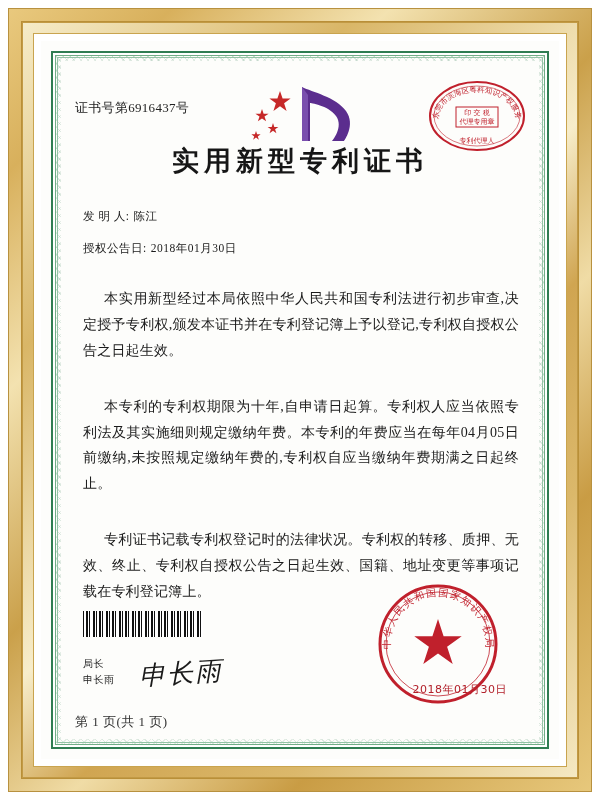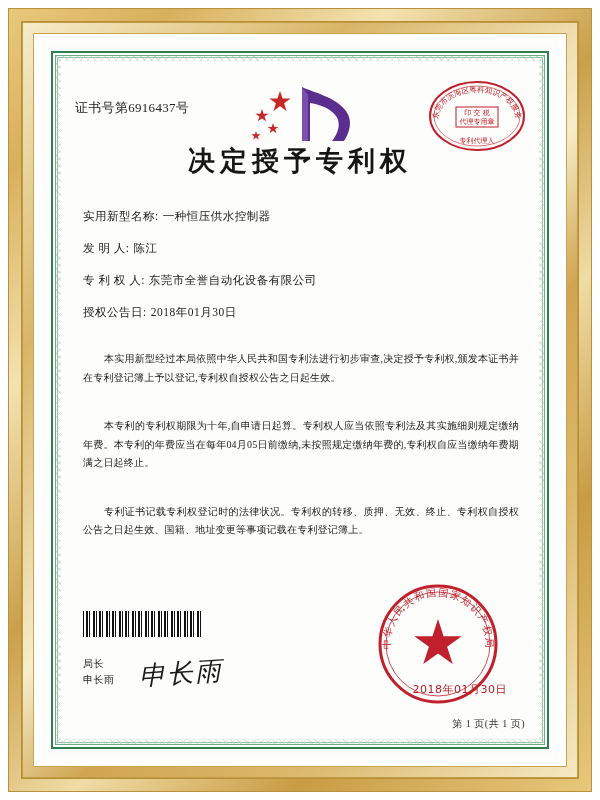--- a/index.html
+++ b/index.html
@@ -138,21 +138,21 @@
   }
   .field-value {
     margin-left: 4px;
   }
 
   .paras {
     margin-top: 14px;
     padding: 0 6px 0 8px;
   }
   .para {
-    font-size: 10px;
+    font-size: 14px;
     line-height: 1.85;
     color: #1b1b1b;
     text-indent: 21px;
     text-align: justify;
     margin-bottom: 4px;
     letter-spacing: 0.2px;
     margin-top: 30px;
   }
 
   
@@ -206,22 +206,22 @@
     font-size: 11px;
     color: #b2202a;
     letter-spacing: 0.5px;
     font-family: "DejaVu Sans", "Liberation Sans", sans-serif;
   }
 
   .page-foot {
     position: absolute;
     left: 0; right: 0;
     bottom: 2px;
-    text-align: right;
-    font-size: 10px;
+    text-align: left;
+    font-size: 13px;
     color: #333;
     letter-spacing: 0.5px;
   }
 </style>
 </head>
 <body>
 
 <div class="page">
   <div class="frame-outer"></div>
   <div class="frame-bevel"></div>
@@ -257,34 +257,26 @@
           </text>
           <rect x="31" y="30" width="42" height="20" fill="none" stroke="#c0202c" stroke-width="1"></rect>
           <text x="52" y="38" font-size="7" fill="#c0202c" text-anchor="middle" font-family="DejaVu Sans, sans-serif">印 交 税</text>
           <text x="52" y="47" font-size="7" fill="#c0202c" text-anchor="middle" font-family="DejaVu Sans, sans-serif">代理专用章</text>
           <text x="52" y="66" font-size="7" fill="#c0202c" text-anchor="middle" font-family="DejaVu Sans, sans-serif">专利代理人</text>
         </svg>
       </div>
 
       <div class="cert-no">证书号第6916437号</div>
 
-      <div class="title">决定授予专利权</div>
+      <div class="title">实用新型专利证书</div>
 
       <div class="fields">
-        <div class="field-row">
-          <span class="field-label">实用新型名称:</span>
-          <span class="field-value">一种恒压供水控制器</span>
-        </div>
         <div class="field-row">
           <span class="field-label">发 明 人:</span>
           <span class="field-value">陈江</span>
-        </div>
-        <div class="field-row">
-          <span class="field-label">专 利 权 人:</span>
-          <span class="field-value">东莞市全誉自动化设备有限公司</span>
         </div>
         <div class="field-row">
           <span class="field-label">授权公告日:</span>
           <span class="field-value">2018年01月30日</span>
         </div>
       </div>
 
       <div class="paras">
         <p class="para">本实用新型经过本局依照中华人民共和国专利法进行初步审查,决定授予专利权,颁发本证书并在专利登记簿上予以登记,专利权自授权公告之日起生效。</p>
         <p class="para">本专利的专利权期限为十年,自申请日起算。专利权人应当依照专利法及其实施细则规定缴纳年费。本专利的年费应当在每年04月05日前缴纳,未按照规定缴纳年费的,专利权自应当缴纳年费期满之日起终止。</p>

